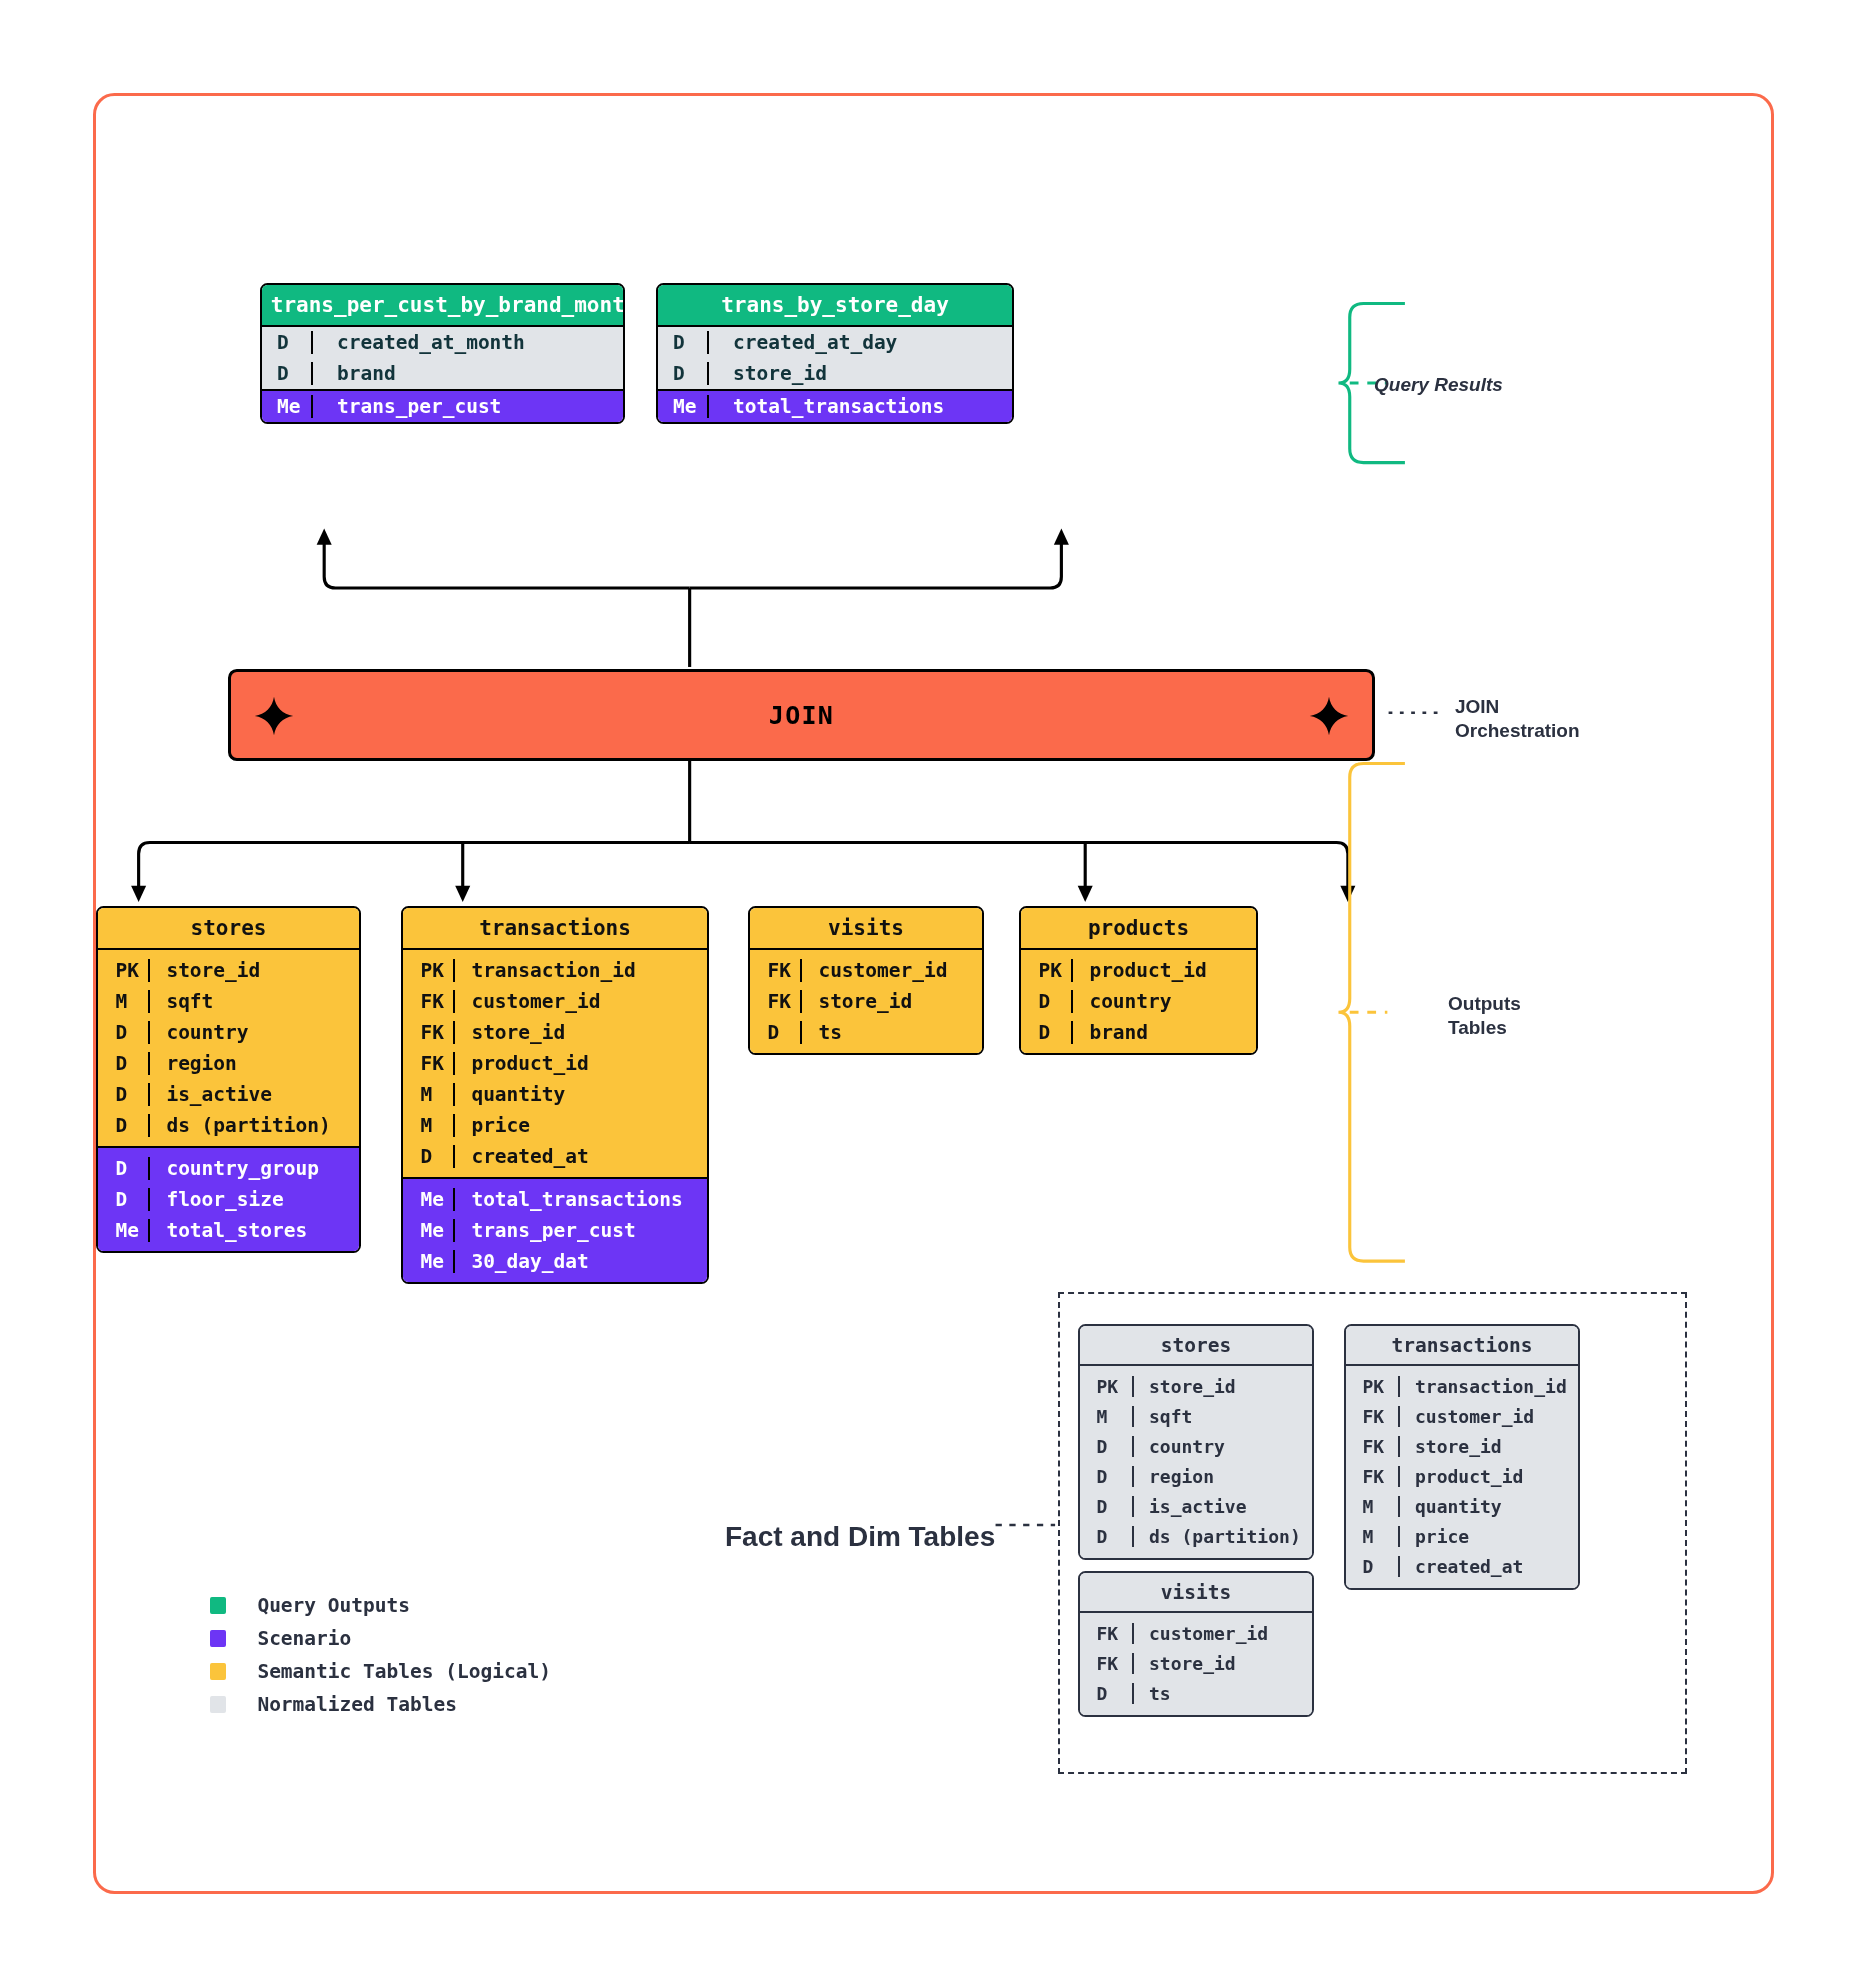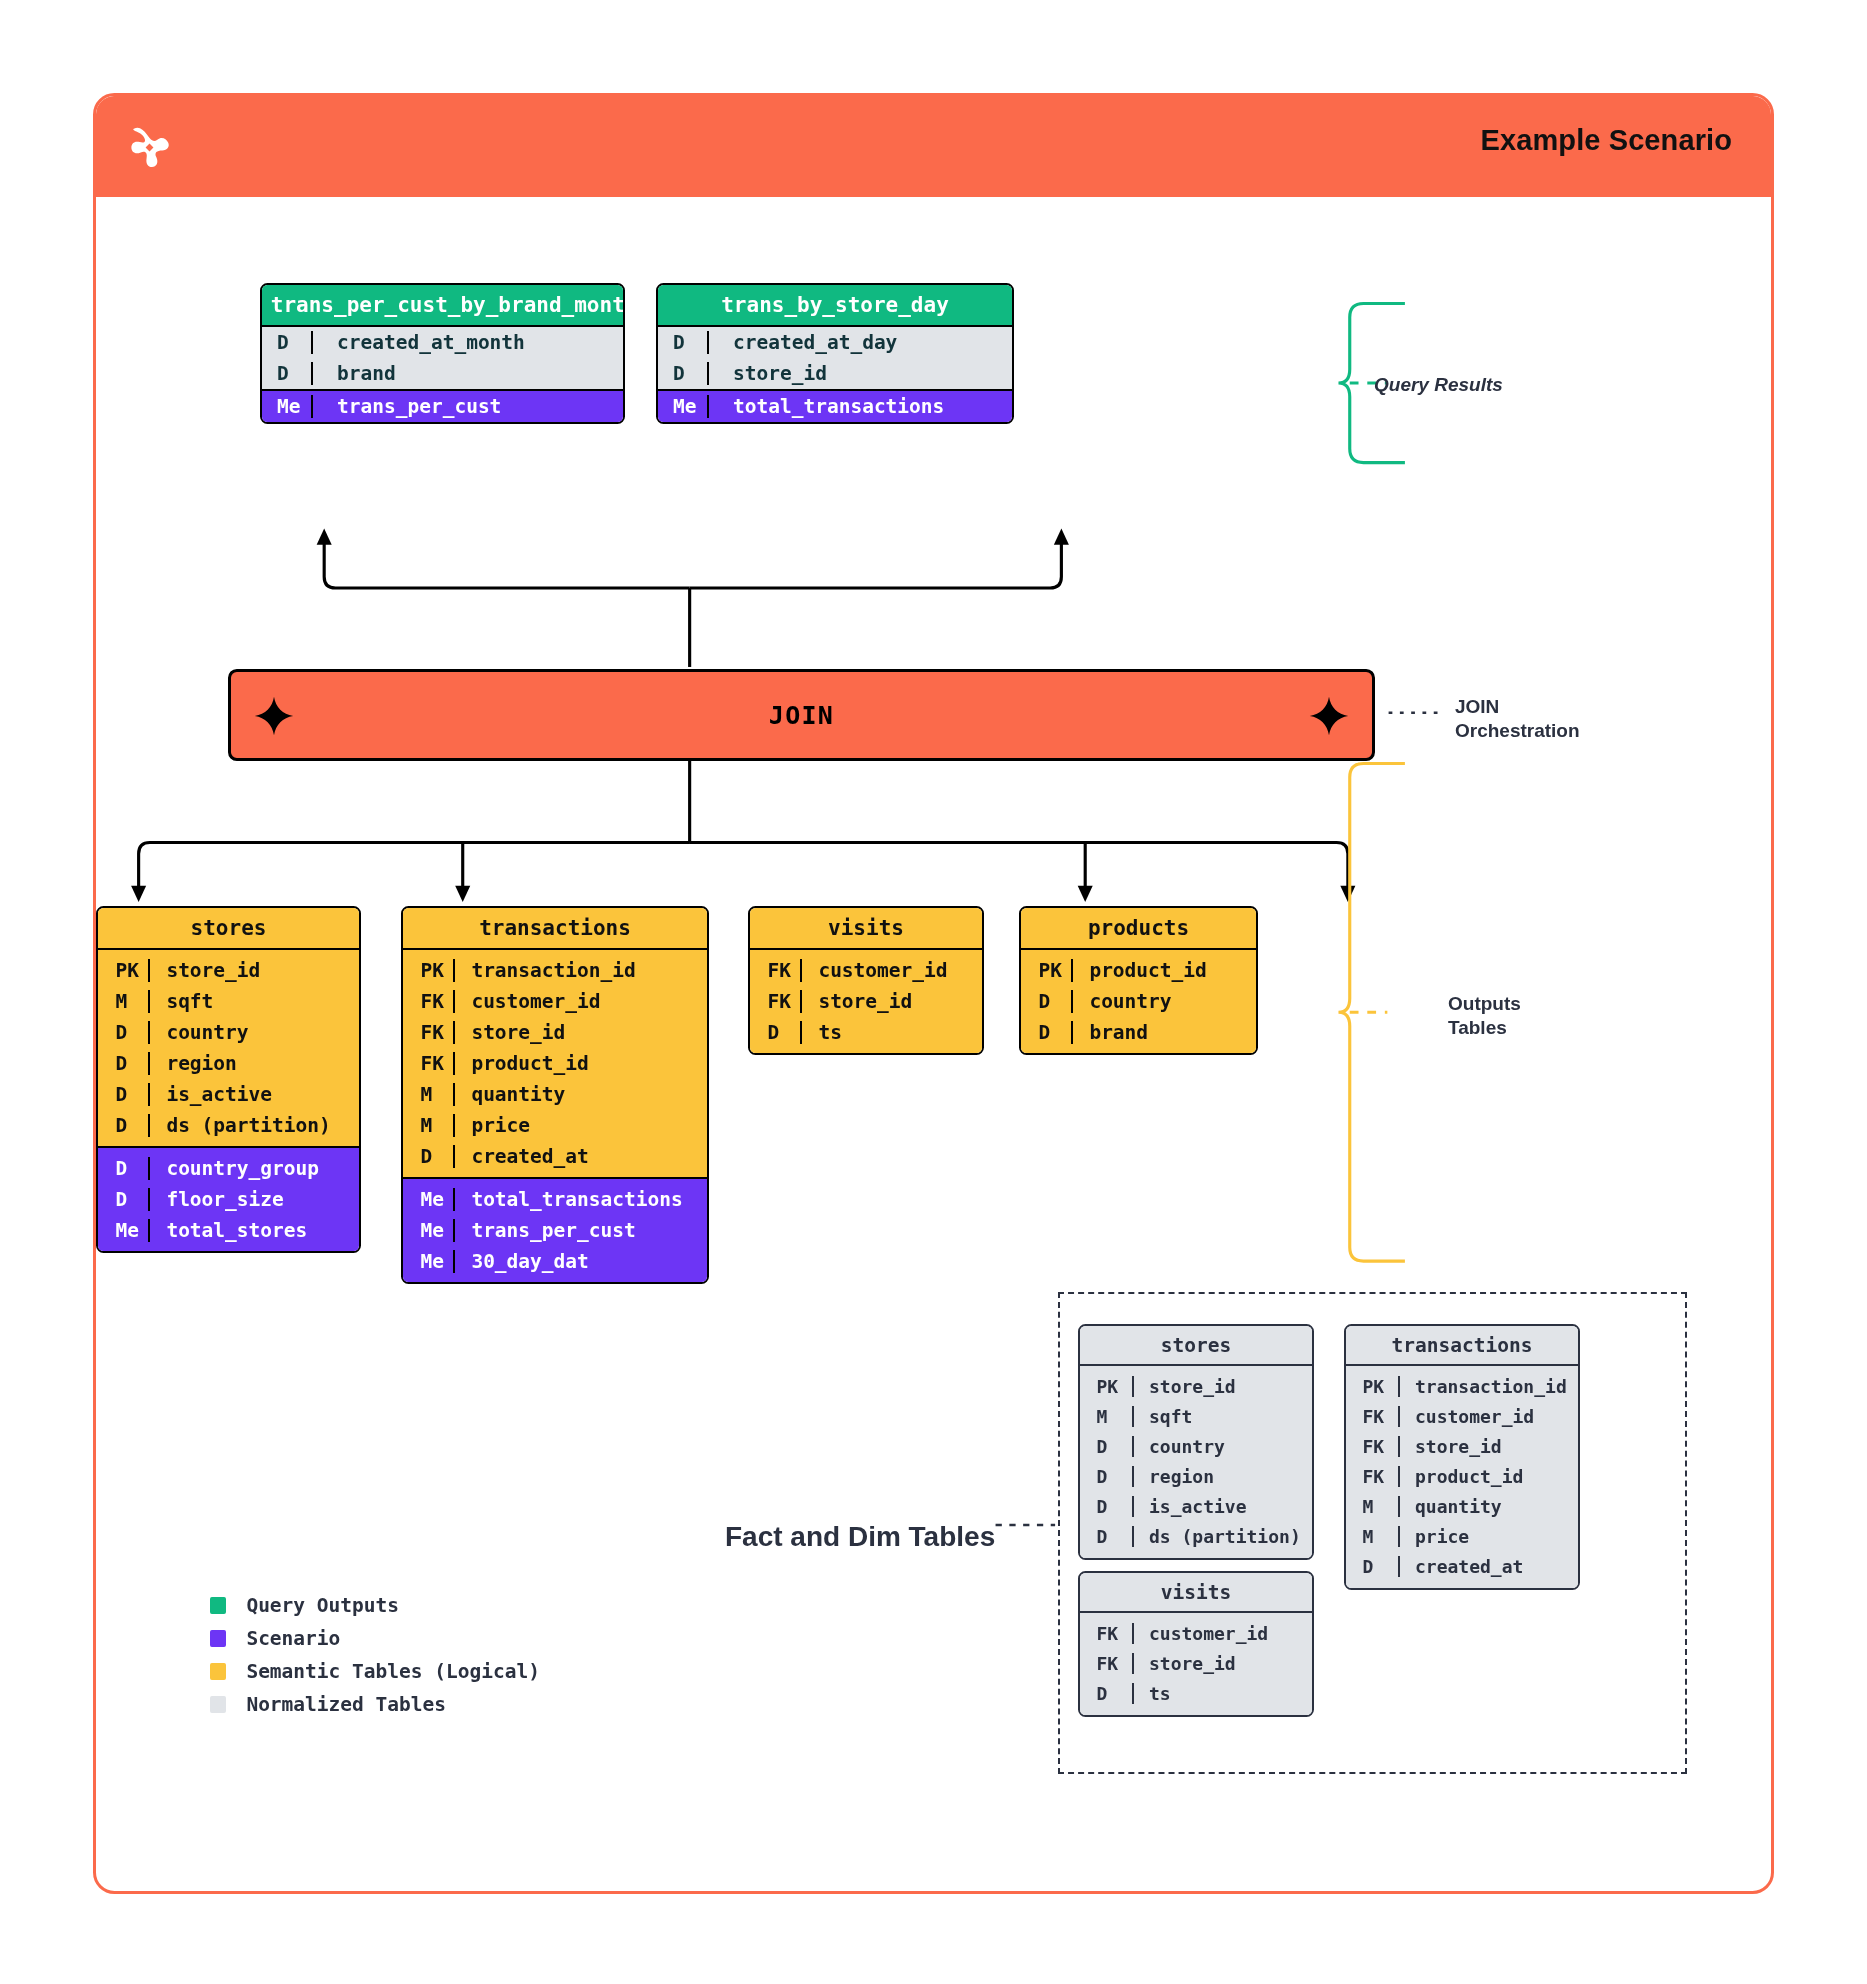--- a/index.html
+++ b/index.html
@@ -137,48 +137,38 @@
     border: 2.5px dashed #2B3140;
   }
 
   
   #legend { position: absolute; left: 114px; top: 1493px; }
   .legend-row { display: flex; align-items: center; height: 33px; }
   .legend-swatch {
     width: 16.4px; height: 16.4px; border-radius: 1.9px; flex: 0 0 auto;
   }
   .legend-text {
-    margin-left: 20px;
+    margin-left: 31px;
     font-size: 19.5px;
     font-weight: bold;
     color: #2B3140;
     white-space: nowrap;
   }
 
   svg.overlay {
     position: absolute; left: 0; top: 0;
     width: 100%; height: 100%;
     pointer-events: none;
   }
 </style>
 </head>
 <body>
 
 <div id="card">
 
-  <div id="header">
-    <svg id="logo" viewBox="0 0 100 100">
-      <path d="M16 14 C26 8 34 14 43 26 C52 38 56 42 64 36 C73 29 82 34 86 42
-               C90 50 84 58 74 58 C63 58 57 62 62 72 C67 83 62 92 53 92
-               C45 92 40 85 42 74 C44 63 40 58 30 62 C19 67 11 61 11 52
-               C11 43 18 38 28 41 C38 44 42 40 36 30 C30 20 10 18 16 14 Z" fill="#ffffff"></path>
-      <path d="M48 44 L56 52 L48 60 L40 52 Z" fill="#FB6A4B"></path>
-    </svg>
-    <div id="header-title">Example Scenario</div>
-  </div>
 
   <svg class="overlay" viewBox="0 0 2672 2864" preserveAspectRatio="none">
 
     <path d="M 947 911 L 947 785" stroke="#000" stroke-width="5" fill="none"></path>
     <path d="M 947 785 L 382 785 Q 364 785 364 767 L 364 705" stroke="#000" stroke-width="5" fill="none"></path>
     <path d="M 947 785 L 1522 785 Q 1540 785 1540 767 L 1540 705" stroke="#000" stroke-width="5" fill="none"></path>
     <polygon points="364,690 352,716 376,716" fill="#000"></polygon>
     <polygon points="1540,690 1528,716 1552,716" fill="#000"></polygon>
 
     <path d="M 947 1057 L 947 1191" stroke="#000" stroke-width="5" fill="none"></path>

